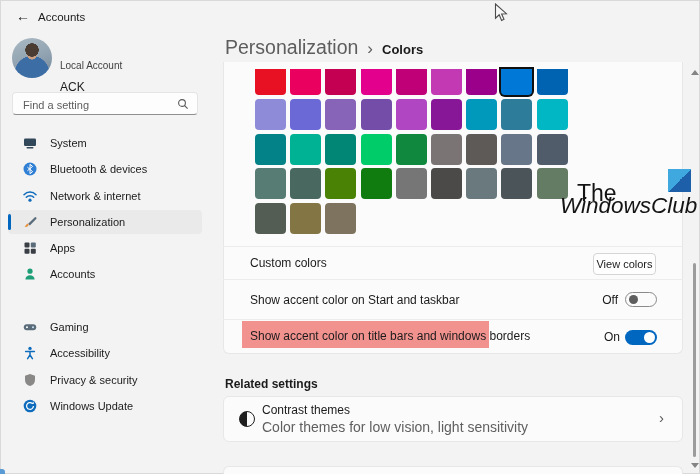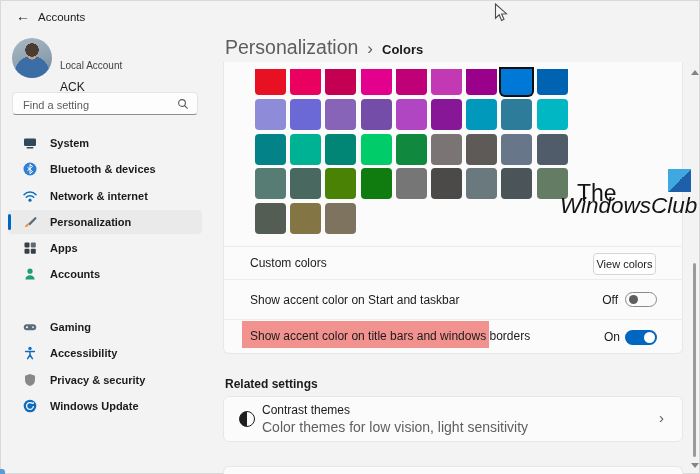--- a/index.html
+++ b/index.html
@@ -21,21 +21,21 @@
       linear-gradient(160deg,#aab9c4 0%, #8d9fae 60%, #6d8296 100%);
   }
   .user-name{left:60px; top:44px; font-size:12px; font-weight:normal;margin-top:36px;}
   .user-type{left:60px; top:60px; font-size:10px; color:#404040;}
   .searchbox{left:12px; top:92px; width:186px; height:23px; background:#fdfdfd;
     border:1px solid #e4e4e4; border-bottom:1px solid #8f8f8f; border-radius:4px; box-sizing:border-box;}
   .searchbox input{position:absolute; left:8px; top:1px; width:150px; height:19px; border:none; outline:none;
     background:transparent; font-family:"Liberation Sans",sans-serif; font-size:11px; color:#1b1b1b;}
   .searchbox input::placeholder{color:#5d5d5d;}
   .search-ico{position:absolute; right:8px; top:5px;}
-  .nav-item{left:8px; width:194px; height:24px; border-radius:4px;font-weight:bold;}
+  .nav-item{left:8px; width:194px; height:24px; border-radius:4px;}
   .nav-item.selected{background:#eaeaea;}
   .nav-item.selected::before{content:""; position:absolute; left:0px; top:4px; width:3px; height:16px; border-radius:2px; background:#0067c0;}
   .nav-ico{position:absolute; left:14px; top:4px; width:16px; height:16px;}
   .nav-label{position:absolute; left:42px; top:6px; font-size:11px; white-space:nowrap;}
   
   .breadcrumb{left:225px; top:36px; display:flex; gap:9px; align-items:baseline;}
   .bc-parent{font-size:19.5px; color:#5d5d5d;}
   .bc-sep{font-size:17px; color:#5d5d5d;}
   .bc-current{font-size:13px; font-weight:bold; color:#191919;}
   .card{background:#fbfbfb; border:1px solid #e7e7e7; box-sizing:border-box;}

